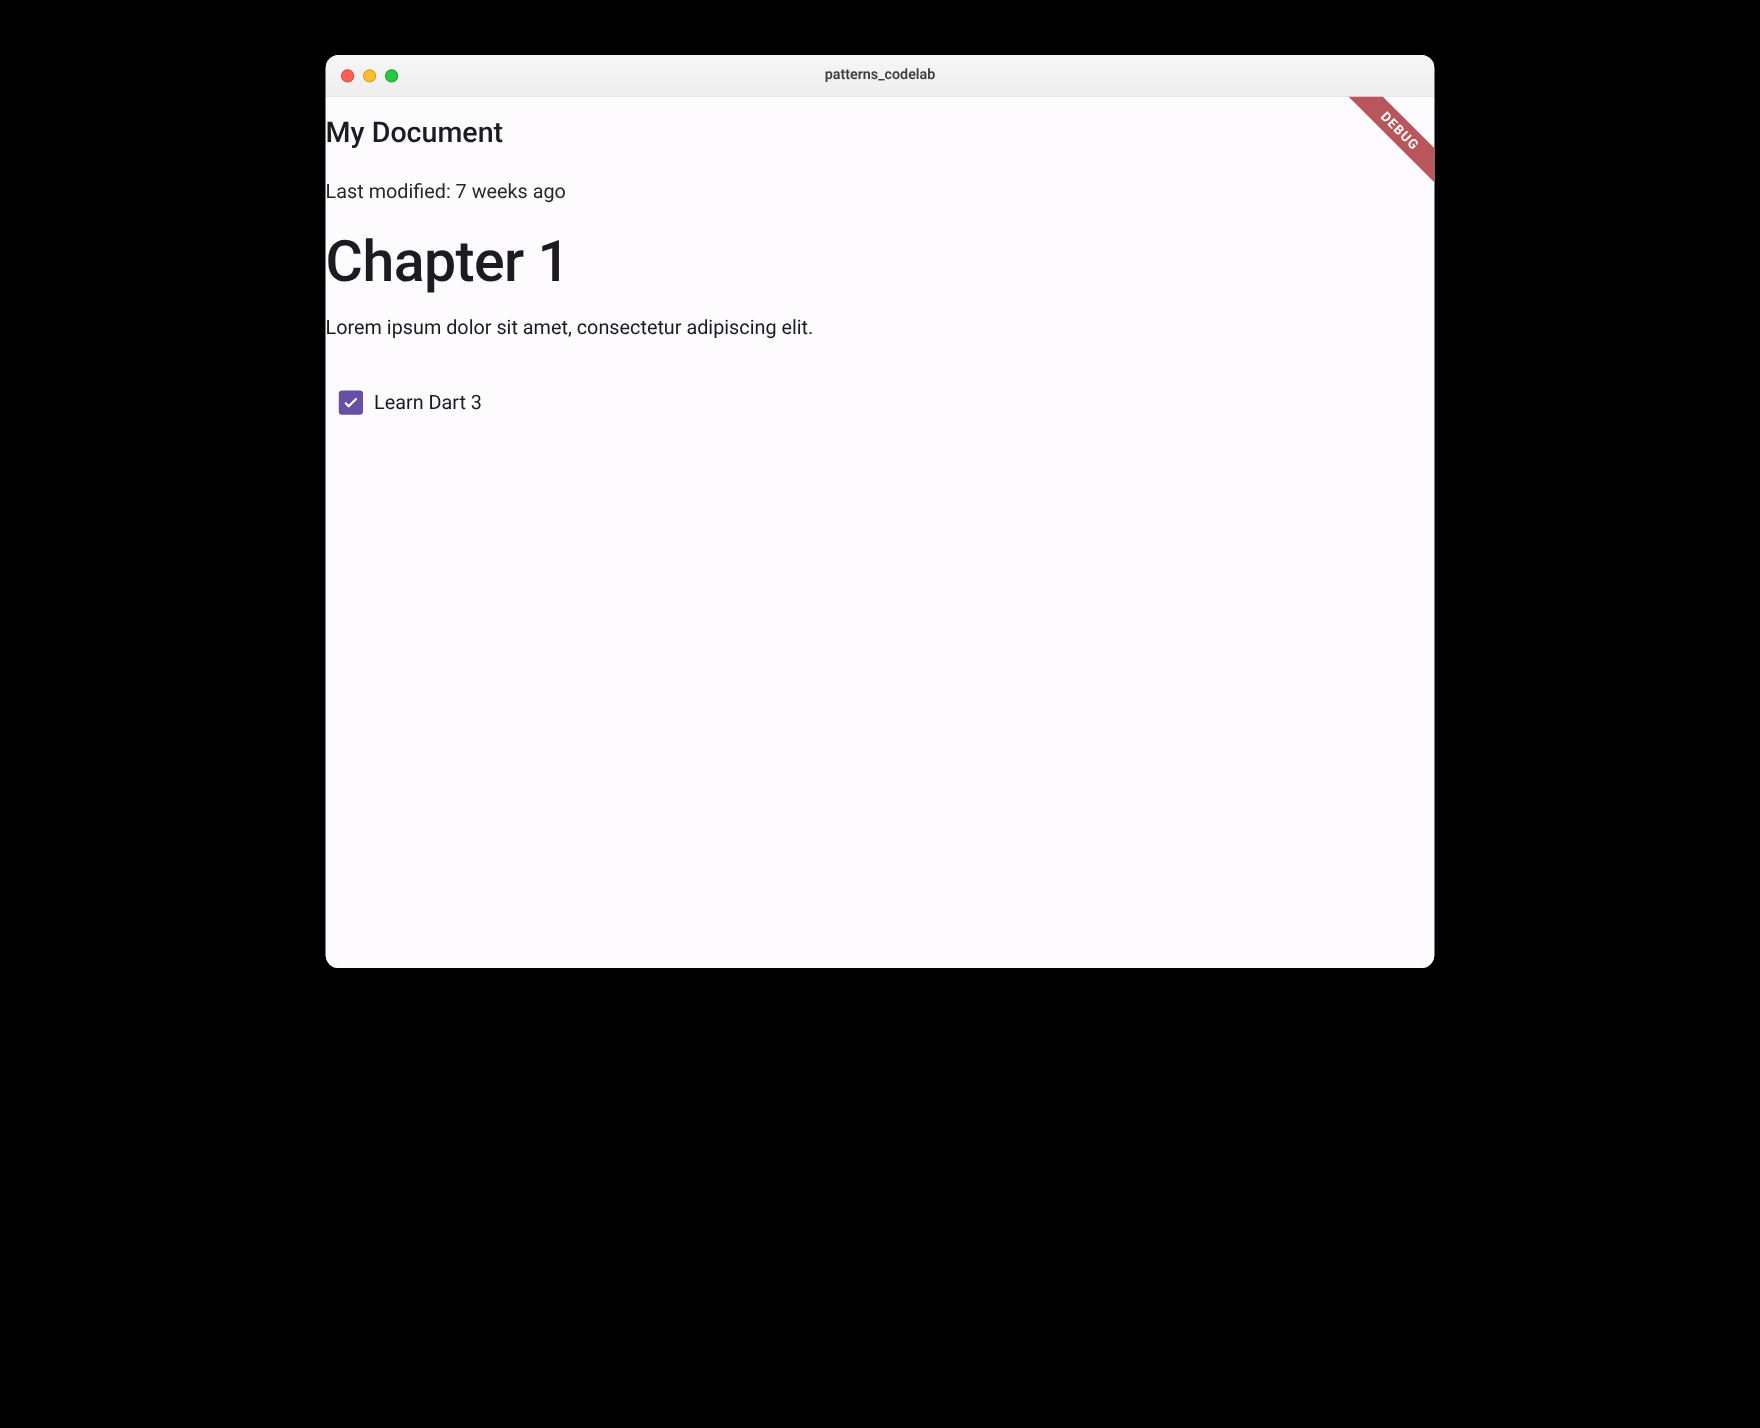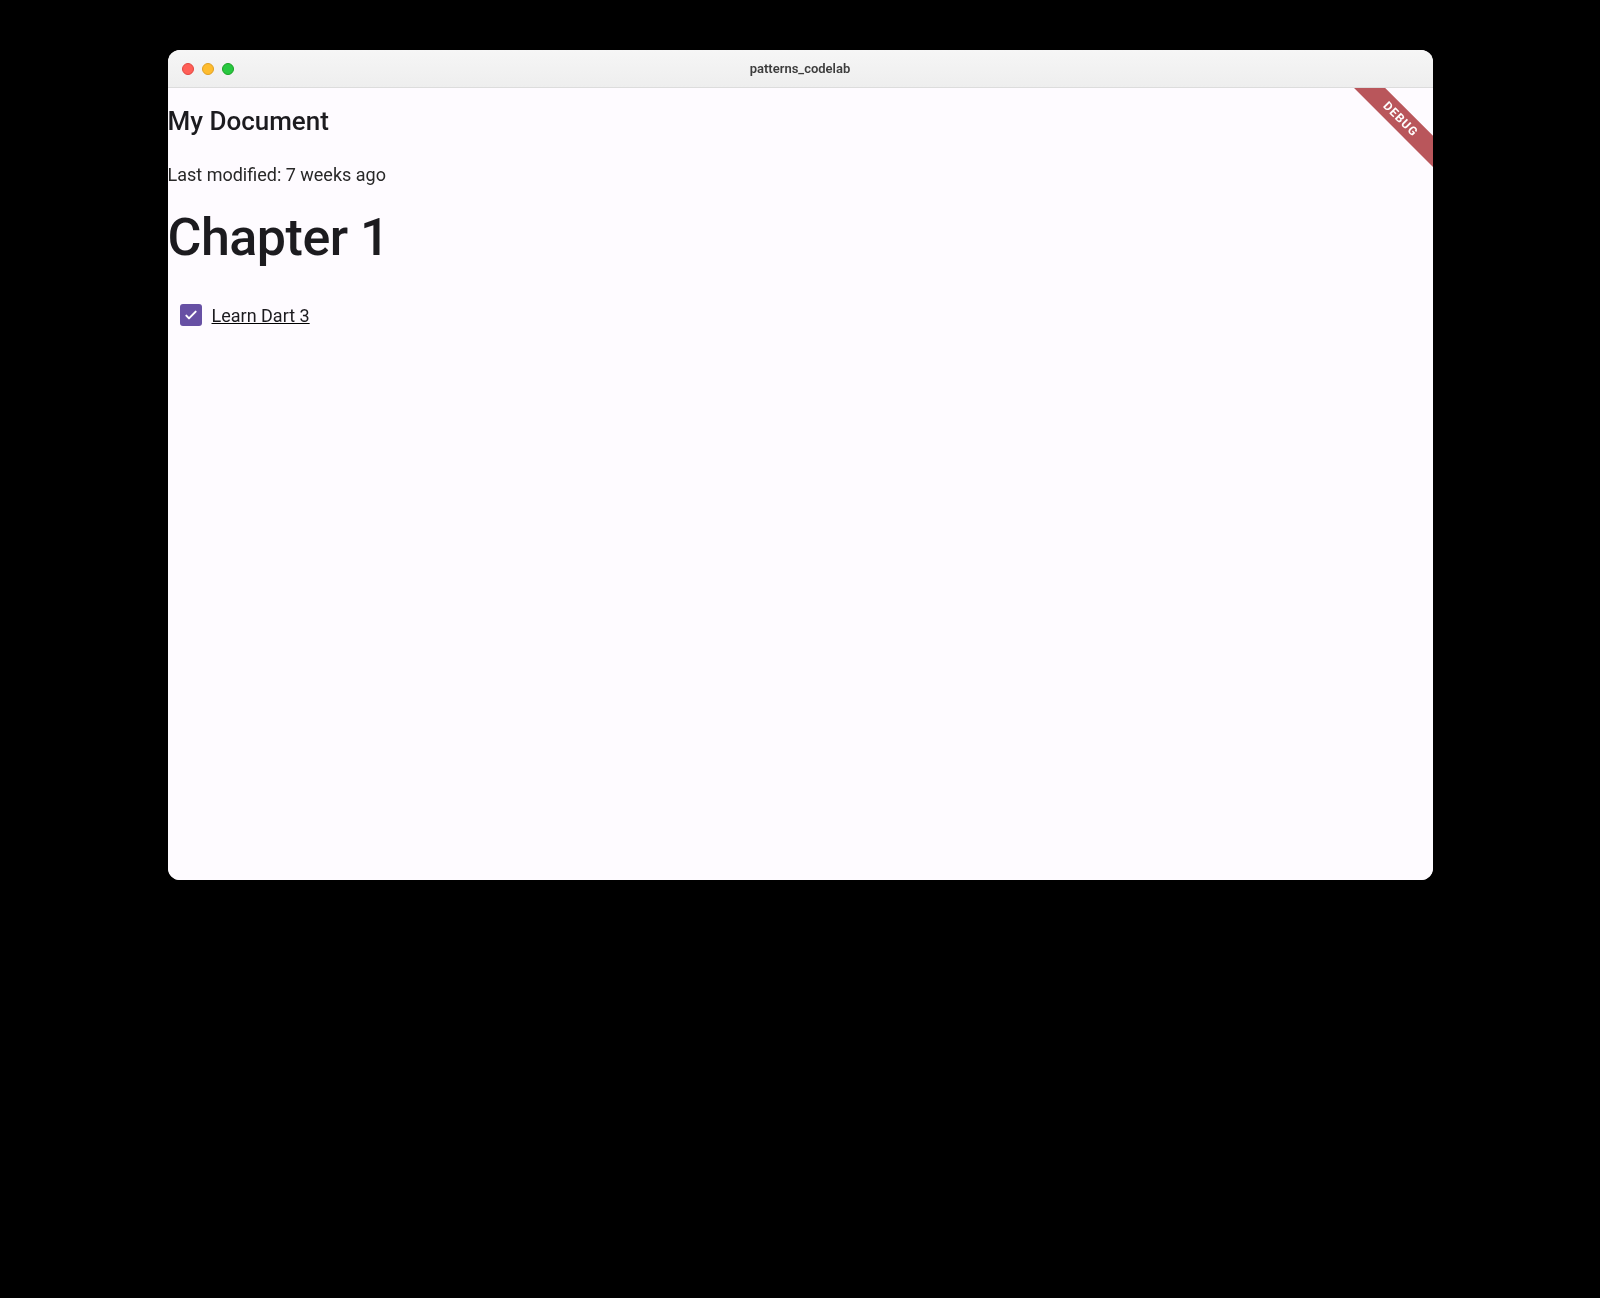--- a/index.html
+++ b/index.html
@@ -13,21 +13,21 @@
       width: 1600px;
       height: 1298px;
       display: flex;
       align-items: flex-start;
       justify-content: center;
       padding-top: 50px;
       font-family: -apple-system, BlinkMacSystemFont, "Segoe UI", Roboto, Helvetica, Arial, sans-serif;
     }
     
     .window {
-      width: 1265px;
+      width: 1008px;
       height: 830px;
       background: #fefbff;
       border-radius: 12px;
       overflow: hidden;
       box-shadow: 0 20px 60px rgba(0,0,0,0.5);
       position: relative;
       display: flex;
       flex-direction: column;
     }
     
@@ -120,24 +120,23 @@
     
     .body-text {
       font-size: 18px;
       color: #1c1b1f;
       margin-top: 20px;
     }
     
     .todo-row {
       display: flex;
       align-items: center;
-      margin-top: 36px;
+      margin-top: 46px;
       padding-left: 12px;
       gap: 10px;
-      text-decoration: underline;
     }
     
     .checkbox {
       width: 22px;
       height: 22px;
       background: #6750a4;
       border-radius: 3px;
       display: flex;
       align-items: center;
       justify-content: center;
@@ -172,20 +171,21 @@
 
     <div class="debug-banner">DEBUG</div>
 
     <div class="header-area">
       <div class="doc-title">My Document</div>
       <div class="doc-subtitle">Last modified: 7 weeks ago</div>
     </div>
 
     <div class="content">
       <h1 class="chapter-heading">Chapter 1</h1>
+      <p class="body-text">Lorem ipsum dolor sit amet, consectetur adipiscing elit.</p>
 
       <div class="todo-row">
         <div class="checkbox">
           <svg viewBox="0 0 24 24">
             <path fill="none" stroke="#ffffff" stroke-width="3" stroke-linecap="round" stroke-linejoin="round" d="M5 13l4 4L19 7"></path>
           </svg>
         </div>
         <span class="todo-label">Learn Dart 3</span>
       </div>
     </div>

